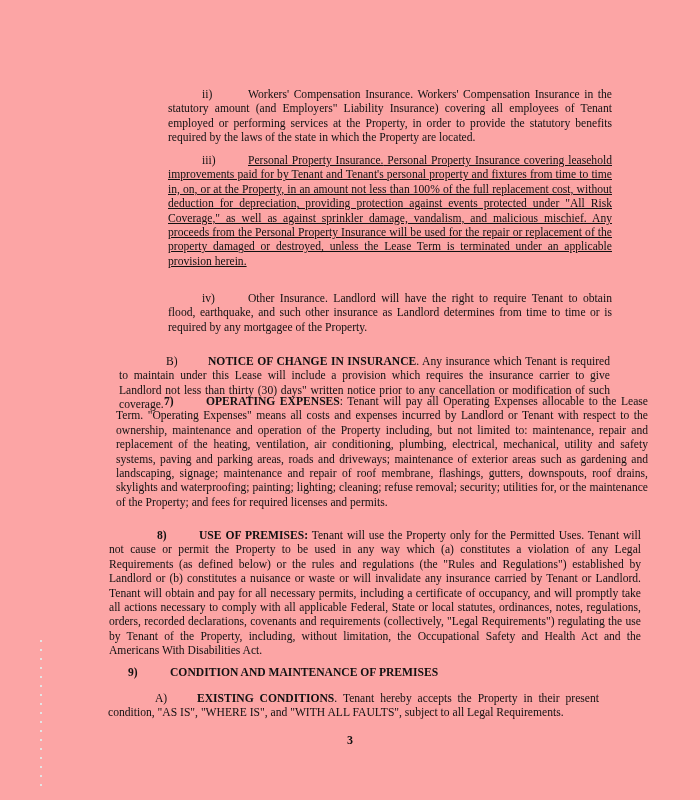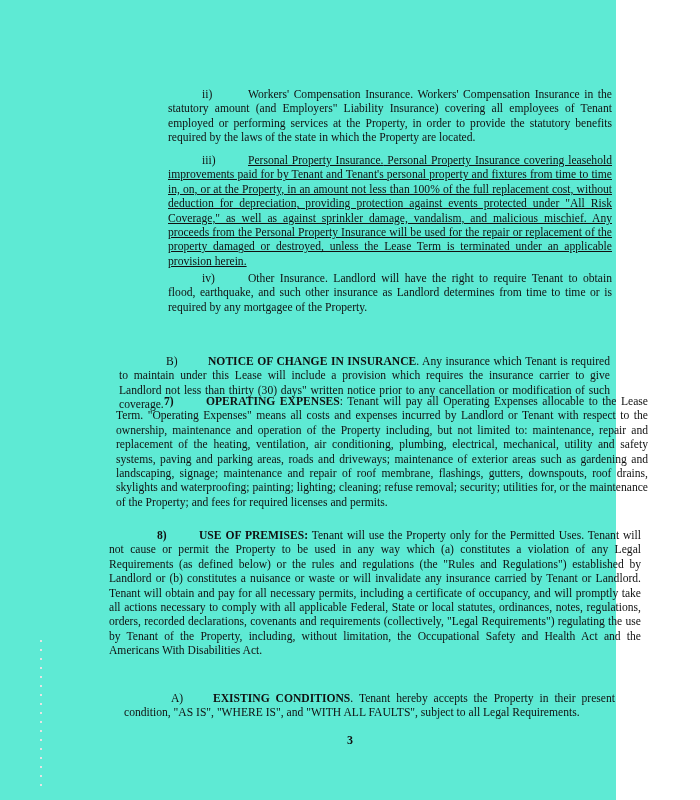--- a/index.html
+++ b/index.html
@@ -1,59 +1,62 @@
 <!DOCTYPE html>
 <html><head>
 <meta charset="utf-8">
 <style>
   html, body { margin: 0; padding: 0; background: #ffffff; }
   body { width: 700px; height: 800px; position: relative; overflow: hidden;
          font-family: "Liberation Serif", serif; color: #111; }
-  .page { position: absolute; left: 0; top: 0; width: 616px; height: 800px; background: #5eead4; }
+  .page { position: absolute; left: 0; top: 0; width: 700px; height: 800px; background: #fca5a5; }
   .para { position: absolute; font-size: 11.6px; line-height: 14.4px; text-align: justify; }
   .para .lead { display: inline-block; }
   .b { font-weight: bold; }
   .sub { left: 168px; width: 444px; }
   .sec { left: 80px; width: 532px; }
   .subB { left: 119px; width: 491px; margin-top: 28px; }
-  .subA { left: 124px; width: 491px; }
+  .subA { left: 108px; width: 491px; }
   .pnum { position: absolute; left: 0; width: 700px; top: 733px; text-align: center;
           font-size: 12px; font-weight: bold; }
   .scanmark { position: absolute; left: 40px; width: 2px; background: repeating-linear-gradient(#e4e4e4 0 2px, transparent 2px 9px); }
 </style>
 </head>
 <body>
 
 <div class="page">
 
   <div class="scanmark" style="top:640px;height:150px;"></div>
 
   <div class="para sub" style="top:88px;">
     <span class="lead" style="width:36px;padding-left:34px;">ii)</span><span style="padding-left:10px;">Workers' Compensation Insurance.</span><span> Workers' Compensation Insurance in the statutory amount (and Employers" Liability Insurance) covering all employees of Tenant employed or performing services at the Property, in order to provide the statutory benefits required by the laws of the state in which the Property are located.</span>
   </div>
 
   <div class="para sub" style="top:154px;text-decoration:underline;">
     <span class="lead" style="width:36px;padding-left:34px;">iii)</span><span style="padding-left:10px;">Personal Property Insurance.</span><span>  Personal Property Insurance covering leasehold improvements paid for by Tenant and Tenant's personal property and fixtures from time to time in, on, or at the Property, in an amount not less than 100% of the full replacement cost, without deduction for depreciation, providing protection against events protected under "All Risk Coverage," as well as against sprinkler damage, vandalism, and malicious mischief.  Any proceeds from the Personal Property Insurance will be used for the repair or replacement of the property damaged or destroyed, unless the Lease Term is terminated under an applicable provision herein.</span>
   </div>
 
-  <div class="para sub" style="top:272px;">
+  <div class="para sub" style="top:292px;">
     <span class="lead" style="width:36px;padding-left:34px;">iv)</span><span style="padding-left:10px;">Other Insurance.</span><span>  Landlord will have the right to require Tenant to obtain flood, earthquake, and such other insurance as Landlord determines from time to time or is required by any mortgagee of the Property.</span>
   </div>
 
   <div class="para subB" style="top:327px;">
     <span class="lead" style="width:38px;padding-left:47px;">B)</span><span class="b" style="padding-left:4px;">NOTICE OF CHANGE IN INSURANCE</span><span>. Any insurance which Tenant is required to maintain under this Lease will include a provision which requires the insurance carrier to give Landlord not less than thirty (30) days" written notice prior to any cancellation or modification of such coverage.</span>
   </div>
 
   <div class="para sec" style="top:395px;margin-left:36px;">
     <span class="lead b" style="width:42px;padding-left:48px;">7)</span><span class="b" style="padding-left:0px;">OPERATING EXPENSES</span><span>: Tenant will pay all Operating Expenses allocable to the Lease Term.  "Operating Expenses" means all costs and expenses incurred by Landlord or Tenant with respect to the ownership, maintenance and operation of the Property including, but not limited to: maintenance, repair and replacement of the heating, ventilation, air conditioning, plumbing, electrical, mechanical, utility and safety systems, paving and parking areas, roads and driveways; maintenance of exterior areas such as gardening and landscaping, signage; maintenance and repair of roof membrane, flashings, gutters, downspouts, roof drains, skylights and waterproofing; painting; lighting; cleaning; refuse removal; security; utilities for, or the maintenance of the Property; and fees for required licenses and permits.</span>
   </div>
 
   <div class="para sec" style="top:529px;margin-left:29px;">
     <span class="lead b" style="width:42px;padding-left:48px;">8)</span><span class="b" style="padding-left:0px;">USE OF PREMISES:</span><span> Tenant will use the Property only for the Permitted Uses. Tenant will not cause or permit the Property to be used in any way which (a) constitutes a violation of any Legal Requirements (as defined below) or the rules and regulations (the "Rules and Regulations") established by Landlord or (b) constitutes a nuisance or waste or will invalidate any insurance carried by Tenant or Landlord. Tenant will obtain and pay for all necessary permits, including a certificate of occupancy, and will promptly take all actions necessary to comply with all applicable Federal, State or local statutes, ordinances, notes, regulations, orders, recorded declarations, covenants and requirements (collectively, "Legal Requirements") regulating the use by Tenant of the Property, including, without limitation, the Occupational Safety and Health Act and the Americans With Disabilities Act.</span>
   </div>
 
+  <div class="para sec" style="top:666px;">
+    <span class="lead b" style="width:42px;padding-left:48px;">9)</span><span class="b">CONDITION AND MAINTENANCE OF PREMISES</span>
+  </div>
 
   <div class="para subA" style="top:692px;">
     <span class="lead" style="width:38px;padding-left:47px;">A)</span><span class="b" style="padding-left:4px;">EXISTING CONDITIONS</span><span>.  Tenant hereby accepts the Property in their present condition, "AS IS", "WHERE IS", and "WITH ALL FAULTS", subject to all Legal Requirements.</span>
   </div>
 
   <div class="pnum">3</div>
 </div>
 
 </body></html>

